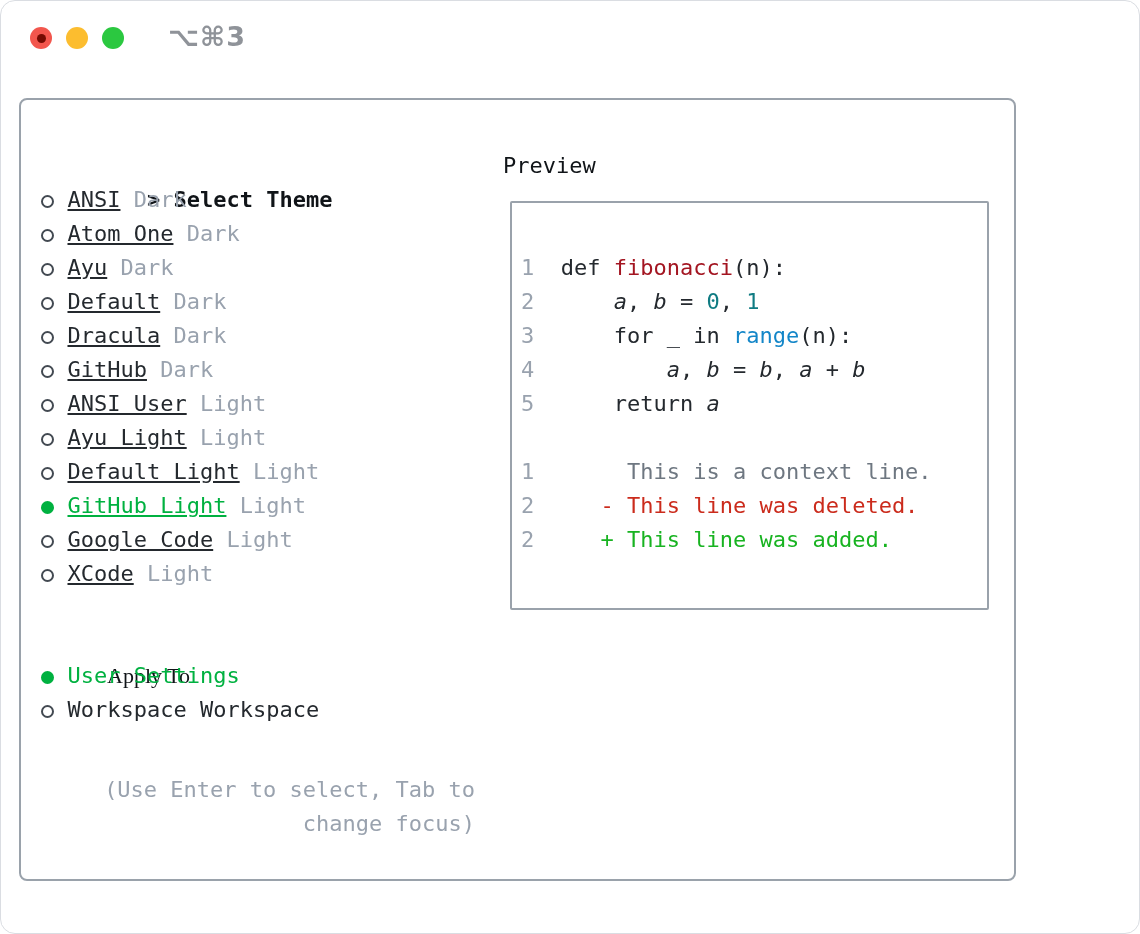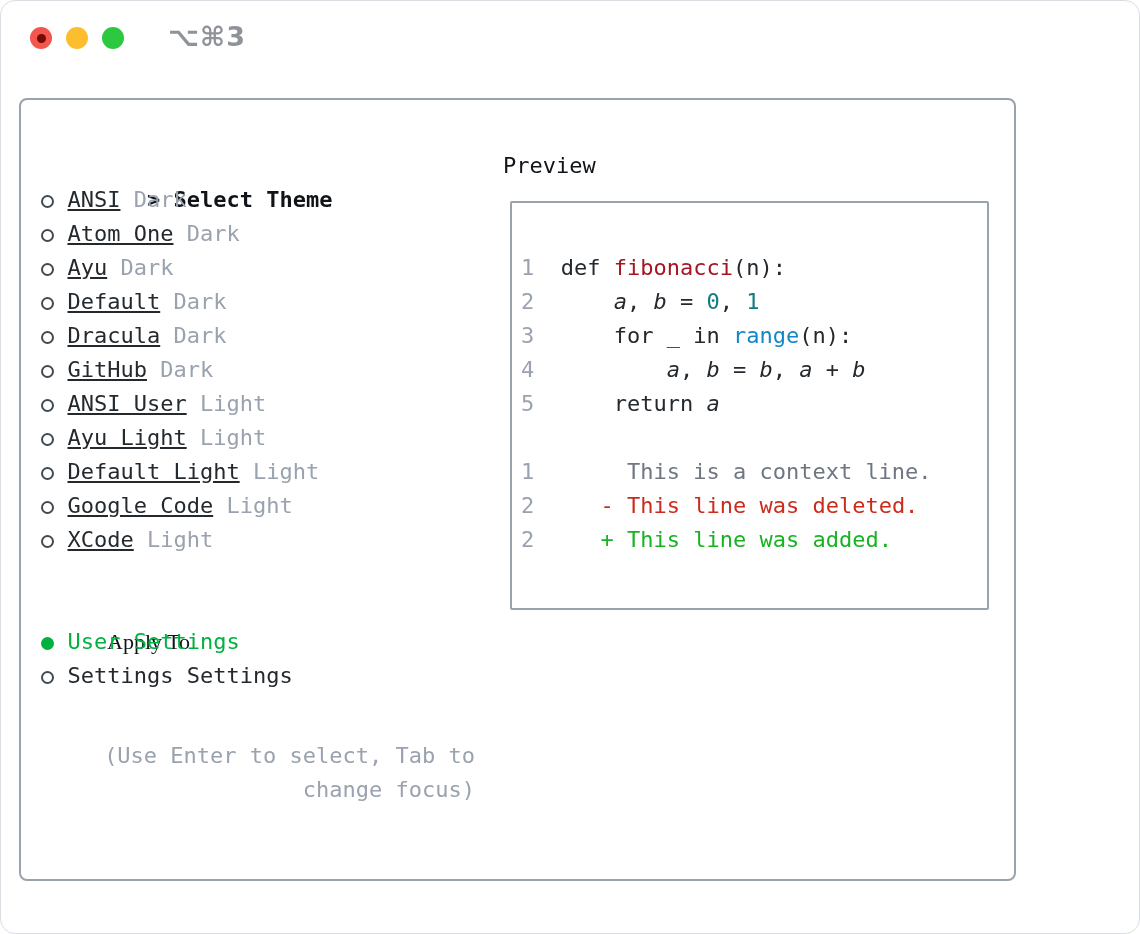--- a/index.html
+++ b/index.html
@@ -92,30 +92,31 @@
       <div id="themes">
           <div class="row theme-row"><span class="marker"><span class="radio"></span></span><span class="theme-name">ANSI</span><span class="variant">Dark</span></div>
           <div class="row theme-row"><span class="marker"><span class="radio"></span></span><span class="theme-name">Atom One</span><span class="variant">Dark</span></div>
           <div class="row theme-row"><span class="marker"><span class="radio"></span></span><span class="theme-name">Ayu</span><span class="variant">Dark</span></div>
           <div class="row theme-row"><span class="marker"><span class="radio"></span></span><span class="theme-name">Default</span><span class="variant">Dark</span></div>
           <div class="row theme-row"><span class="marker"><span class="radio"></span></span><span class="theme-name">Dracula</span><span class="variant">Dark</span></div>
           <div class="row theme-row"><span class="marker"><span class="radio"></span></span><span class="theme-name">GitHub</span><span class="variant">Dark</span></div>
           <div class="row theme-row"><span class="marker"><span class="radio"></span></span><span class="theme-name">ANSI User</span><span class="variant">Light</span></div>
           <div class="row theme-row"><span class="marker"><span class="radio"></span></span><span class="theme-name">Ayu Light</span><span class="variant">Light</span></div>
           <div class="row theme-row"><span class="marker"><span class="radio"></span></span><span class="theme-name">Default Light</span><span class="variant">Light</span></div>
+          <div class="row theme-row selected"><span class="marker"><span class="radio on"></span></span><span class="theme-name">GitHub Light</span><span class="variant">Light</span></div>
           <div class="row theme-row"><span class="marker"><span class="radio"></span></span><span class="theme-name">Google Code</span><span class="variant">Light</span></div>
           <div class="row theme-row"><span class="marker"><span class="radio"></span></span><span class="theme-name">XCode</span><span class="variant">Light</span></div>
         </div>
       <div class="row"></div>
       <div class="row apply-header">
         <span class="marker"></span><span>Apply To</span>
       </div>
       <div id="apply-options">
           <div class="row opt-row selected"><span class="marker"><span class="radio on"></span></span><span class="opt-name">User Settings</span></div>
-          <div class="row opt-row"><span class="marker"><span class="radio"></span></span><span class="opt-name">Settings Settings</span></div>
+          <div class="row opt-row"><span class="marker"><span class="radio"></span></span><span class="opt-name">Workspace Workspace</span></div>
         </div>
       <div class="row"></div>
       <div class="hint">(Use Enter to select, Tab to change focus)</div>
     </div>
 
     <div class="preview-label">Preview</div>
     <div class="preview-box">
       <pre id="preview-code"><div class="pre-line"><span class="s-ln">1</span><span class="s-p">  def </span><span class="s-fn">fibonacci</span><span class="s-p">(n):</span></div><div class="pre-line"><span class="s-ln">2</span><span class="s-p">      </span><span class="s-v">a</span><span class="s-p">, </span><span class="s-v">b</span><span class="s-p"> = </span><span class="s-n">0</span><span class="s-p">, </span><span class="s-n">1</span></div><div class="pre-line"><span class="s-ln">3</span><span class="s-p">      for _ in </span><span class="s-b">range</span><span class="s-p">(n):</span></div><div class="pre-line"><span class="s-ln">4</span><span class="s-p">          </span><span class="s-v">a</span><span class="s-p">, </span><span class="s-v">b</span><span class="s-p"> = </span><span class="s-v">b</span><span class="s-p">, </span><span class="s-v">a</span><span class="s-p"> + </span><span class="s-v">b</span></div><div class="pre-line"><span class="s-ln">5</span><span class="s-p">      return </span><span class="s-v">a</span></div><div class="pre-line"></div><div class="pre-line"><span class="s-ln">1</span><span class="s-ctx">       This is a context line.</span></div><div class="pre-line"><span class="s-ln">2</span><span class="s-p">     </span><span class="s-del">- This line was deleted.</span></div><div class="pre-line"><span class="s-ln">2</span><span class="s-p">     </span><span class="s-add">+ This line was added.</span></div></pre>
     </div>
   </div>

